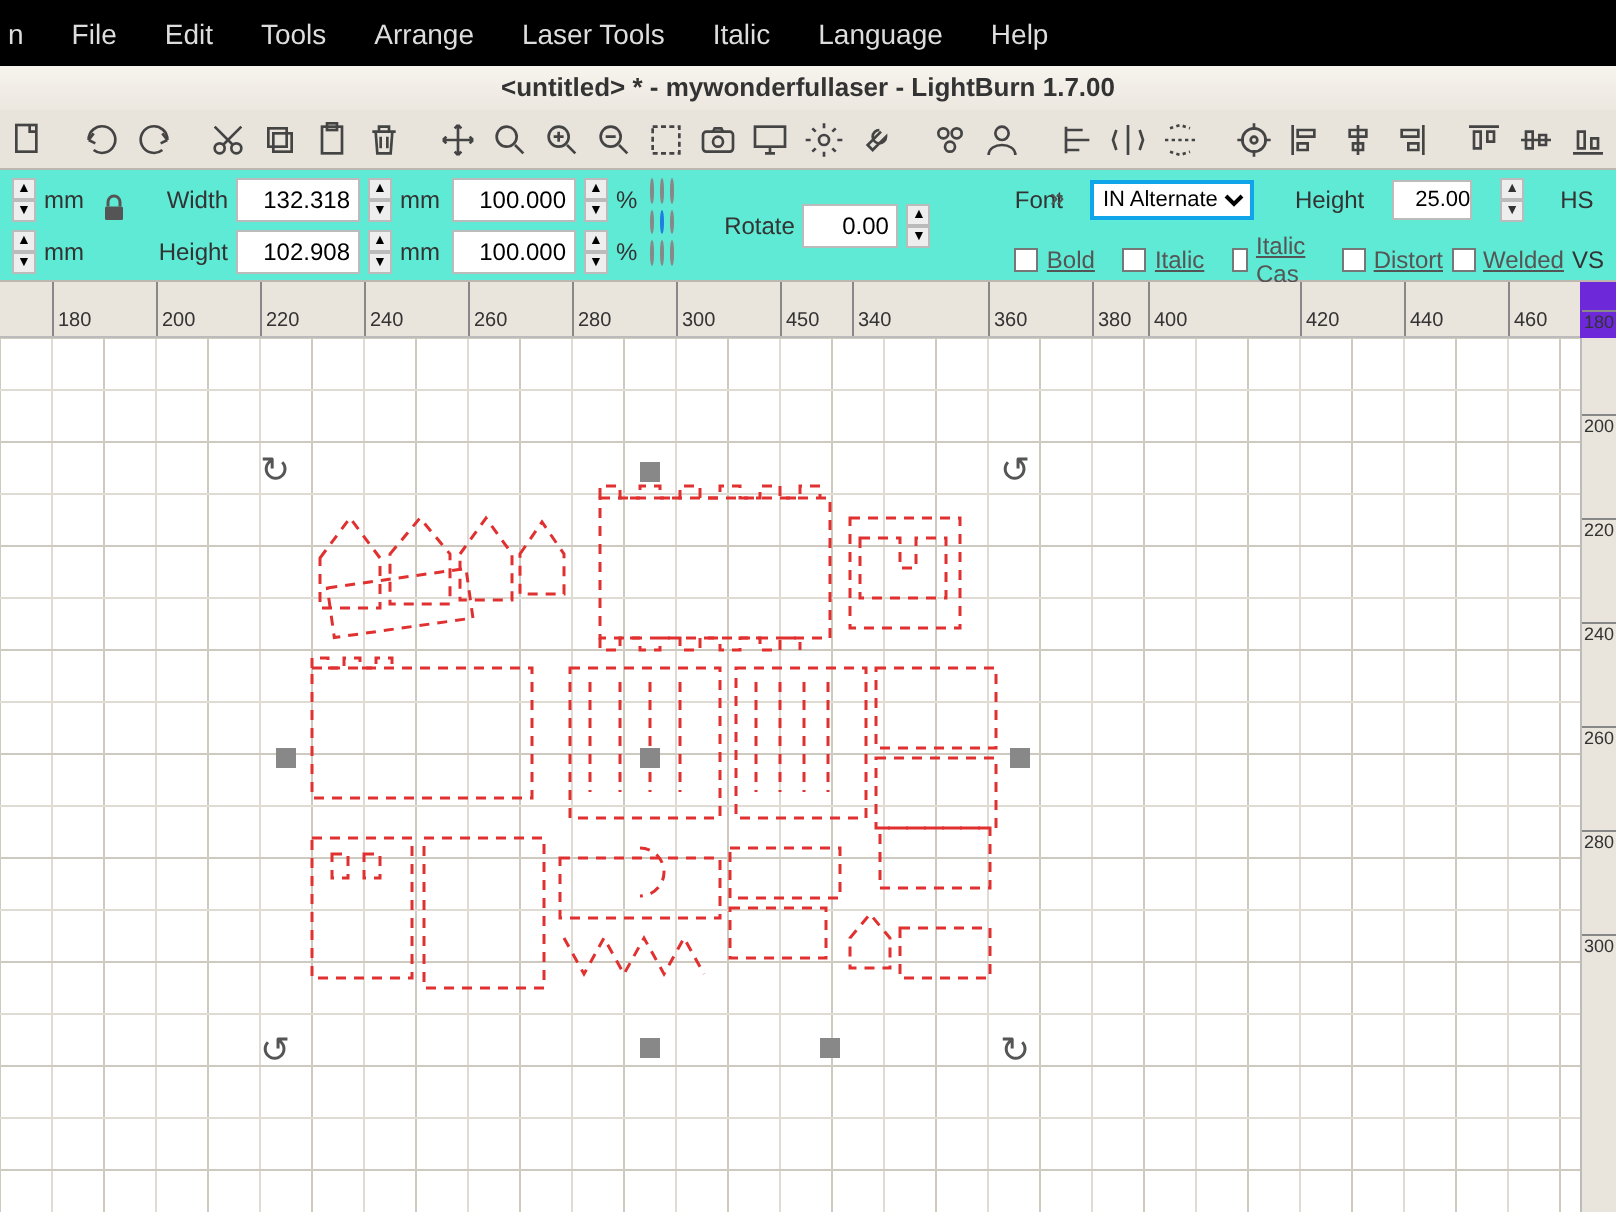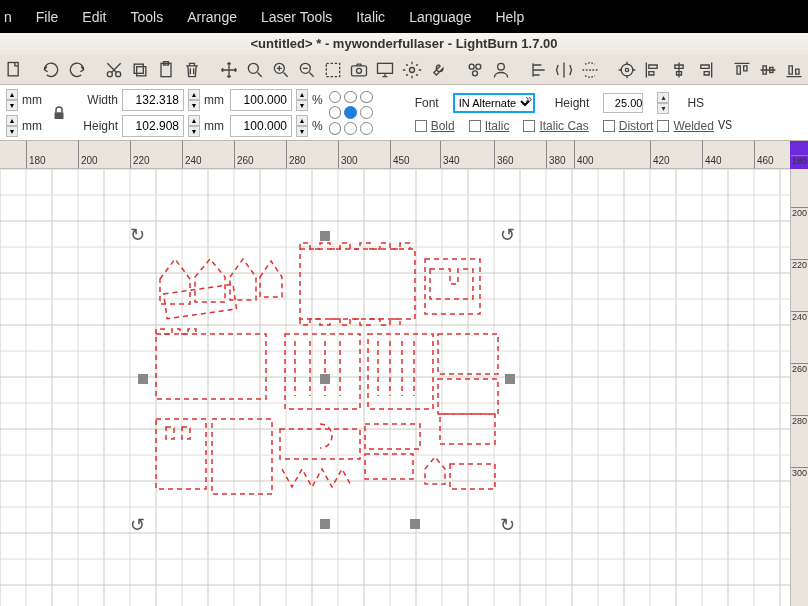--- a/index.html
+++ b/index.html
@@ -13,21 +13,21 @@
 
 .title { height:22px; text-align:center; font-size:13px; color:#333; padding-top:3px; background:linear-gradient(#f7f4ee,#ece7df); font-weight:600;}
 
 
 .toolbar { height:30px; background:#e8e3db; border-bottom:1px solid #bcb7af; display:flex; align-items:center; padding:0 4px; gap:6px; }
 .tbtn { width:24px; height:24px; display:flex; align-items:center; justify-content:center; cursor:default; }
 .tbtn svg { width:20px; height:20px; stroke:#444; stroke-width:1.6; fill:none; }
 .sep { width:6px; }
 
 
-.propsrow { background:#ffffff; border-bottom:1px solid #bcb7af; display:flex; align-items:center; padding:4px 6px; font-size:12px; gap:6px; height:56px; position:relative;}
+.propsrow { background:#5eead4; border-bottom:1px solid #bcb7af; display:flex; padding:4px 6px; font-size:12px; gap:6px; height:56px; position:relative;}
 .propsrow .col { display:flex; flex-direction:column; gap:4px; }
 .numfield { display:flex; align-items:center; gap:4px; }
 .numfield input { width:62px; height:22px; font-size:12px; border:1px solid #bbb; background:#fff; text-align:right; padding:0 4px; }
 .numfield .unit { font-size:12px; color:#333; }
 .numfield .lbl { font-size:12px; color:#333; width:42px; text-align:right; }
 .spin { width:12px; height:22px; display:flex; flex-direction:column; }
 .spin div { flex:1; border:1px solid #bbb; background:#eee; font-size:7px; text-align:center; line-height:9px;}
 .lock { width:22px; height:30px; display:flex; align-items:center; justify-content:center; }
 .lock svg { width:18px; height:18px; fill:#555; }
 .anchor { width:44px; height:44px; display:grid; grid-template-columns:repeat(3,1fr); grid-template-rows:repeat(3,1fr); gap:3px; }
@@ -309,20 +309,28 @@
       <div class="dot"></div>
       <div class="dot"></div>
     <div class="dot"></div>
       <div class="dot sel"></div>
       <div class="dot"></div>
     <div class="dot"></div>
       <div class="dot"></div>
       <div class="dot"></div>
   </div>
 
+  <div class="numfield" style="margin-left:6px;">
+    <span class="lbl" style="width:48px">Rotate</span>
+    <input style="width: 48px;" value="0.00">
+    <div class="spin">
+        <div>▲</div>
+        <div>▼</div>
+      </div>
+  </div>
 
   <div class="expand">»</div>
 
   <div class="fontgrp" style="margin-left:36px;">
     <div class="row">
       <span>Font</span>
       <select style="width:82px;">
         <option>IN Alternate</option>
       </select>
       <span style="margin-left:6px;">Height</span>
@@ -347,36 +355,36 @@
           <span>Italic Cas</span>
         </span>
       <span class="chk">
           <span class="box"></span>
           <span>Distort</span>
         </span>
       <span class="chk" style="margin-left:-10px;">
           <span class="box"></span>
           <span>Welded</span>
         </span>
-      <span style="margin-left:-10px;font-family:Liberation Mono, monospace;">VS</span>
+      <span style="margin-left:-10px;">VS</span>
     </div>
   </div>
 </div>
 
 <div class="workframe">
   <div class="ruler-h" id="rulerH">
       <div class="tick" style="left: 26px;">180</div>
       <div class="tick" style="left: 78px;">200</div>
       <div class="tick" style="left: 130px;">220</div>
       <div class="tick" style="left: 182px;">240</div>
       <div class="tick" style="left: 234px;">260</div>
       <div class="tick" style="left: 286px;">280</div>
       <div class="tick" style="left: 338px;">300</div>
       <div class="tick" style="left: 390px;">450</div>
-      <div class="tick" style="left: 440px; text-align: right;">340</div>
+      <div class="tick" style="left: 426px; text-align: right;">340</div>
       <div class="tick" style="left: 494px;">360</div>
       <div class="tick" style="left: 546px;">380</div>
       <div class="tick" style="left: 574px;">400</div>
       <div class="tick" style="left: 650px;">420</div>
       <div class="tick" style="left: 702px;">440</div>
       <div class="tick" style="left: 754px;">460</div>
     </div>
   <div class="ruler-v" id="rulerV">
       <div class="tick" style="top: -14px;">180</div>
       <div class="tick" style="top: 38px;">200</div>

